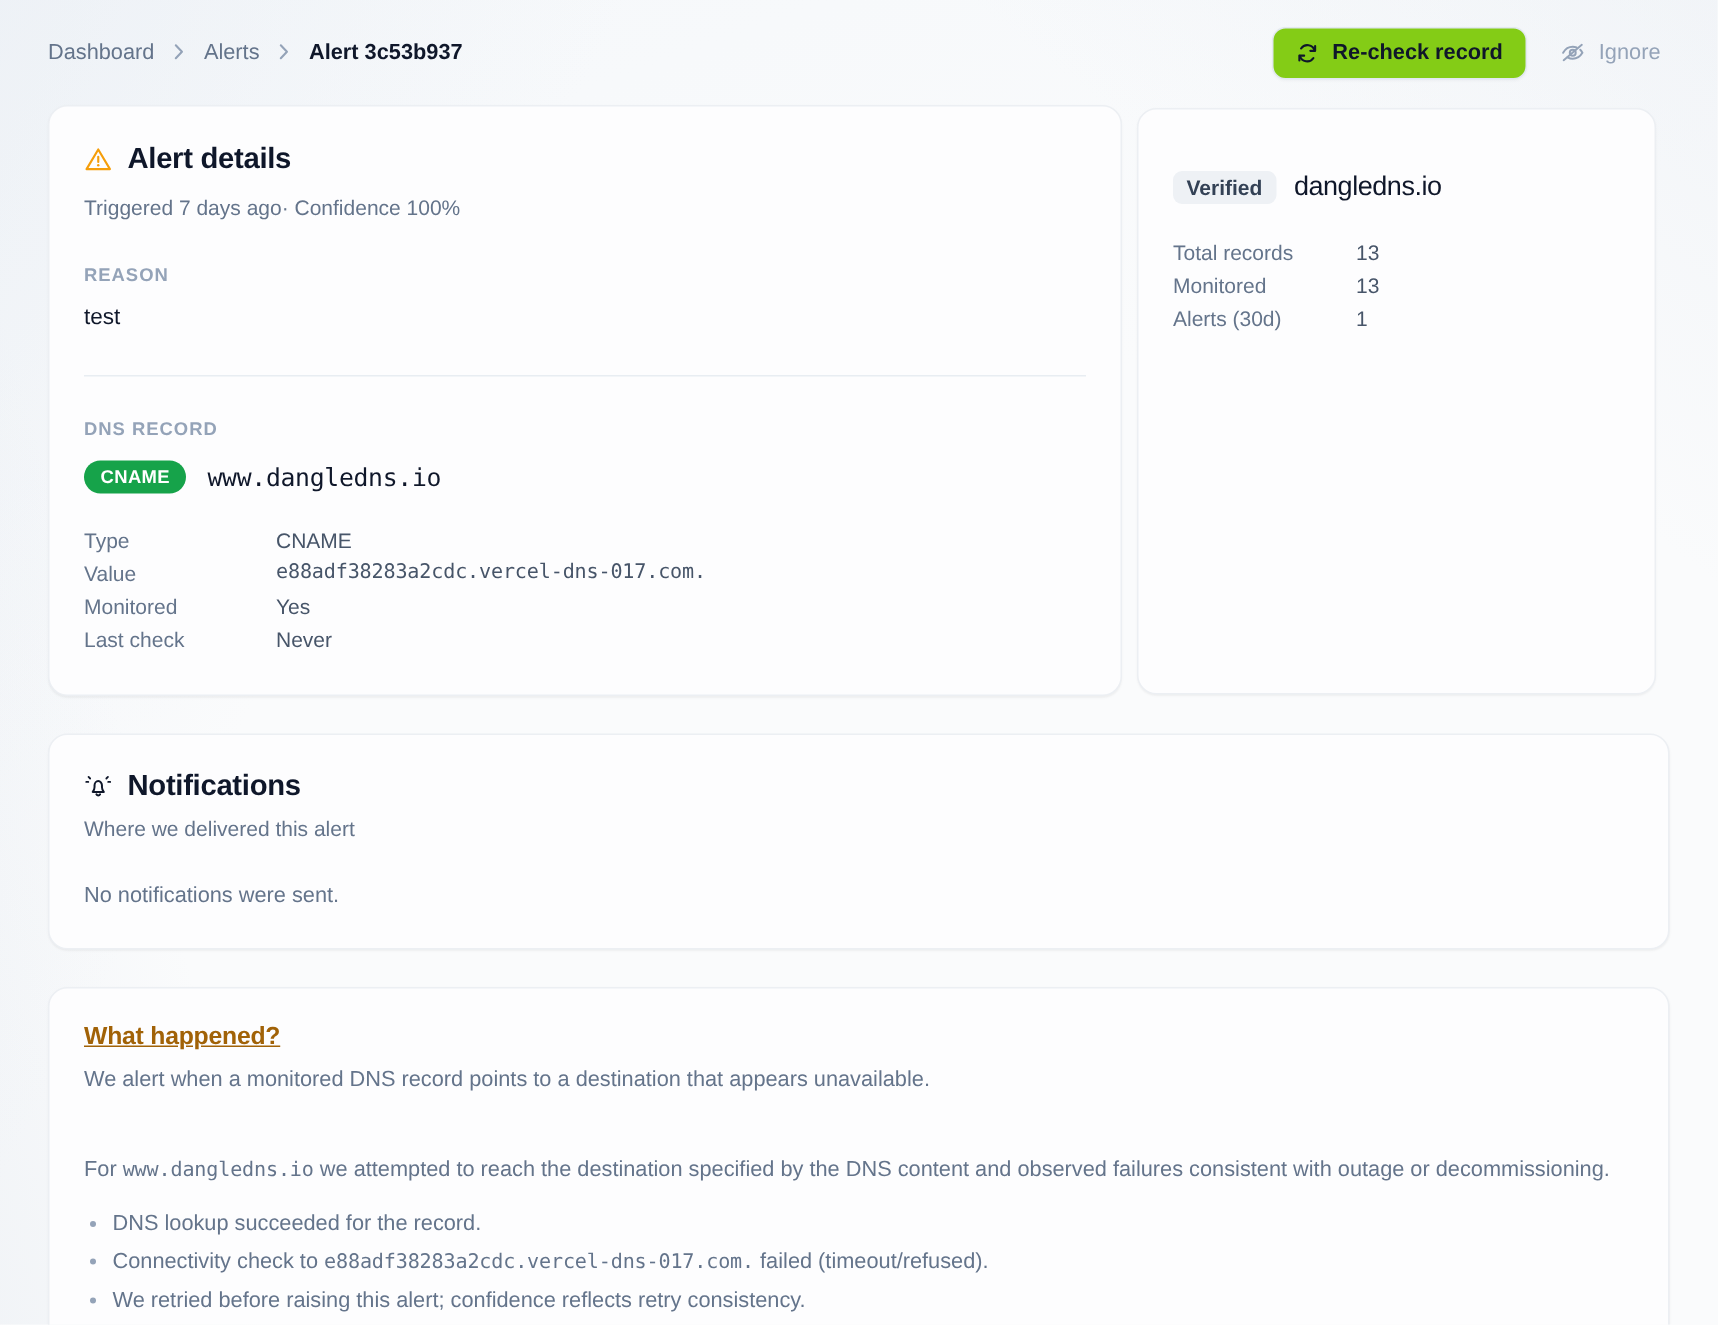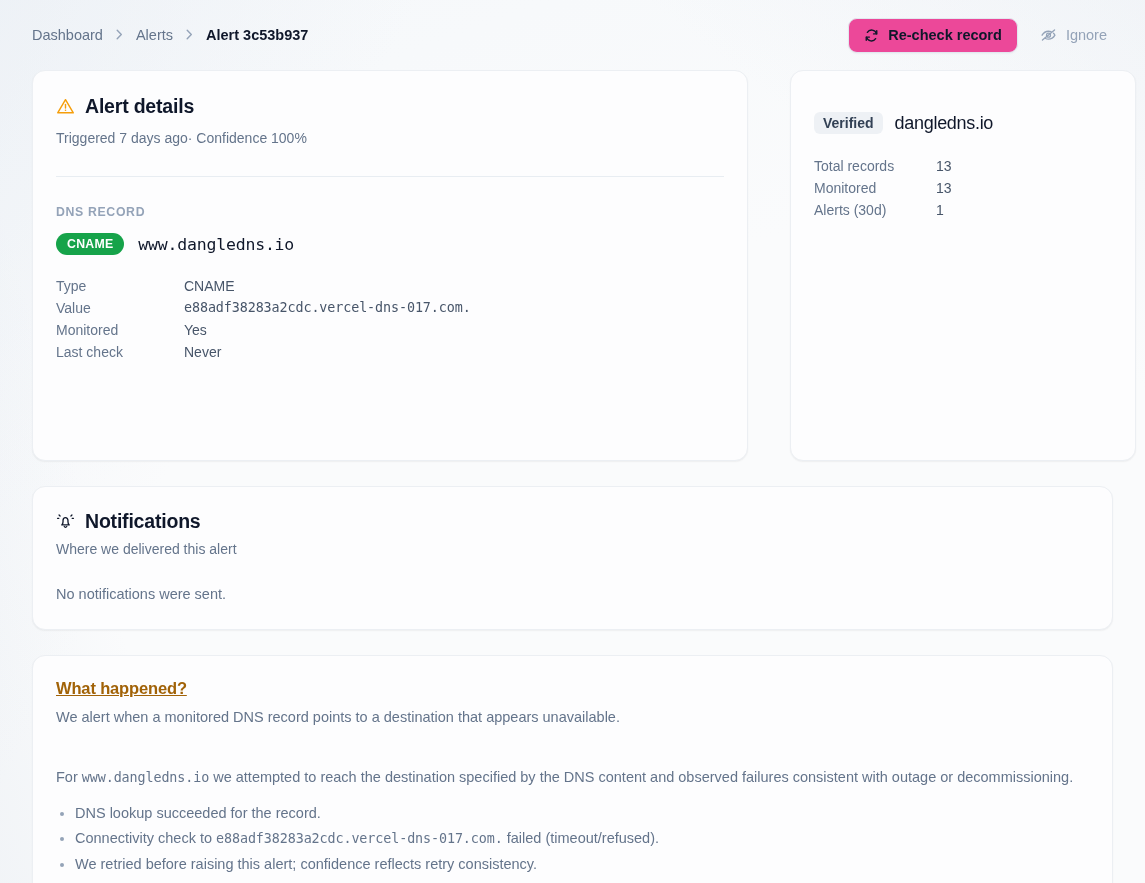--- a/index.html
+++ b/index.html
@@ -67,21 +67,21 @@
   }
 
   .btn-recheck {
     display: inline-flex;
     align-items: center;
     gap: 9px;
     height: 35px;
     padding: 0 15px;
     border: 1px solid #e2e8f0;
     border-radius: 9px;
-    background: #ec4899;
+    background: #84cc16;
     color: #0f172a;
     font-size: 14.5px;
     font-weight: 600;
     font-family: inherit;
     cursor: pointer;
     box-shadow: 0 1px 2px rgba(15,23,42,0.04);
   }
 
   .btn-ignore {
     display: inline-flex;
@@ -103,21 +103,21 @@
   .card {
     background: #fdfdfe;
     border: 1px solid #eceff3;
     border-radius: 13px;
     box-shadow: 0 1px 2px rgba(15,23,42,0.035), 0 1px 1px rgba(15,23,42,0.02);
   }
 
   
   .top-row {
     display: flex;
-    gap: 42px;
+    gap: 10px;
     align-items: center;
   }
   .col-main { width: 716px; flex: 0 0 716px; }
   .col-side { width: 346px; flex: 0 0 346px; }
 
   .card-alert { padding: 24px 23px 26px 23px; min-height: 391px; }
 
   .card-title {
     display: flex;
     align-items: center;
@@ -359,20 +359,24 @@
               <path d="M10 2.8L18.2 16.6H1.8L10 2.8Z" stroke="#f59e0b" stroke-width="1.5" stroke-linejoin="round"></path>
               <path d="M10 7.9v3.6" stroke="#f59e0b" stroke-width="1.5" stroke-linecap="round"></path>
               <circle cx="10" cy="13.9" r="0.85" fill="#f59e0b"></circle>
             </svg>
           </span>
           <span>Alert details</span>
         </h1>
 
         <div class="alert-sub">Triggered 7 days ago· Confidence 100%</div>
 
+        <div class="reason-block">
+          <div class="section-label">REASON</div>
+          <div class="reason-value">test</div>
+        </div>
 
         <div class="divider"></div>
 
         <div class="dns-block">
           <div class="section-label">DNS RECORD</div>
 
           <div class="record-head">
             <span class="badge-type">CNAME</span>
             <span class="record-name">www.dangledns.io</span>
           </div>

